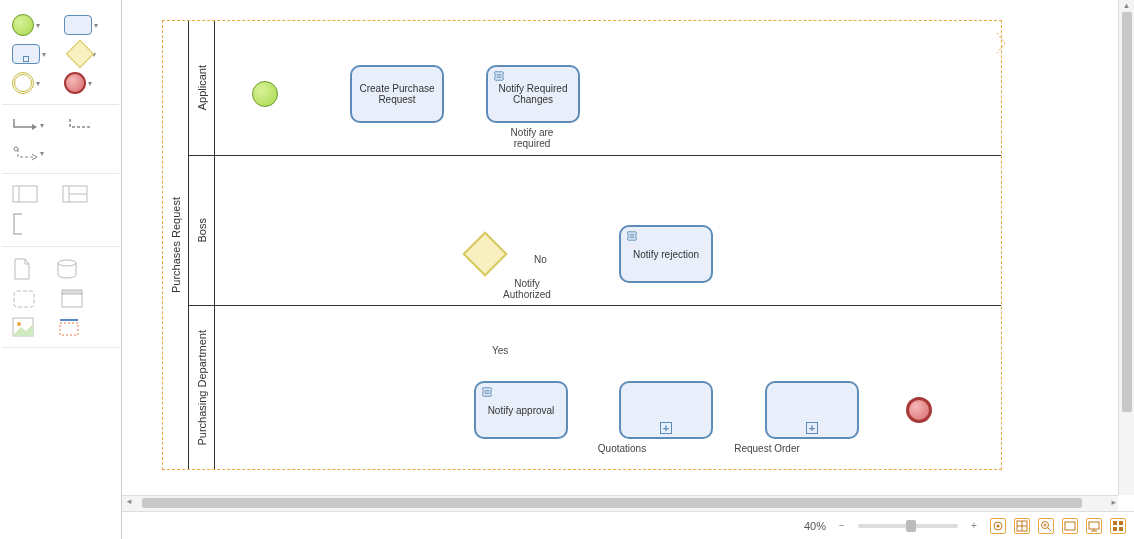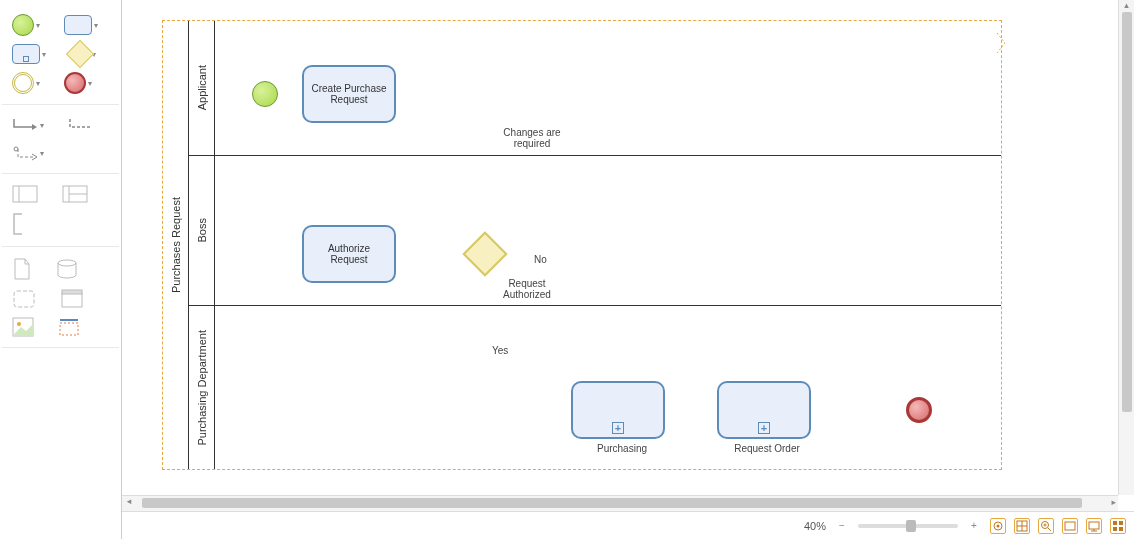--- a/index.html
+++ b/index.html
@@ -32,21 +32,21 @@
 .pool-title span, .lane-title span { writing-mode: vertical-rl; transform: rotate(180deg); font-size: 11px; color: #333; }
 .lanes { position: absolute; left: 26px; top: 0; right: 0; bottom: 0; }
 .lane { position: relative; border-bottom: 1px solid #333; }
 .lane:last-child { border-bottom: none; }
 .lane-title { position: absolute; left: 0; top: 0; bottom: 0; width: 26px; border-right: 1px solid #333; display: flex; align-items: center; justify-content: center; }
 .lane1 { height: 135px; }
 .lane2 { height: 150px; }
 .lane3 { height: 163px; }
 
 
-.task { position: absolute; width: 94px; height: 58px; background: #e8effa; border: 2px solid #5d8cb8; border-radius: 10px; display: flex; align-items: center; justify-content: center; text-align: center; padding: 4px; font-size: 10px; color: #333; }
+.task { position: absolute; width: 94px; height: 58px; background: #e8effa; border: 2px solid #5d8cb8; border-radius: 10px; display: flex; align-items: center; justify-content: center; text-align: center; padding: 4px; font-size: 10px; color: #333; margin-left: 48px; }
 .task-icon { position: absolute; left: 5px; top: 4px; width: 12px; height: 10px; }
 .task-marker { position: absolute; bottom: 3px; left: 50%; transform: translateX(-50%); width: 12px; height: 12px; border: 1.5px solid #5d8cb8; display:flex; align-items:center; justify-content:center; color:#5d8cb8; font-size:11px; font-weight:bold; line-height:1; }
 .start-event { position: absolute; width: 26px; height: 26px; border-radius: 50%; background: radial-gradient(circle at 35% 35%, #d8f29a, #a8d84a); border: 1.5px solid #6a9a2a; }
 .end-event { position: absolute; width: 26px; height: 26px; border-radius: 50%; background: radial-gradient(circle at 35% 35%, #f4b8b8, #d86a6a); border: 3px solid #a83838; }
 .gateway { position: absolute; width: 32px; height: 32px; background: #f8f0c0; border: 2px solid #d8c860; transform: rotate(45deg); }
 .label { position: absolute; font-size: 10px; color: #444; text-align: center; }
 .notch { position: absolute; right: -8px; top: 10px; }
 
 
 .statusbar { position: absolute; left: 0; right: 0; bottom: 0; height: 28px; background: #fff; border-top: 1px solid #ddd; display: flex; align-items: center; justify-content: flex-end; padding: 0 8px; gap: 8px; font-size: 11px; color: #555; }
@@ -253,44 +253,68 @@
           </div>
         </div>
       </div>
 
       <div class="start-event" style="left:130px;top:81px"></div>
 
       <div class="task" style="left:180px;top:65px">
         <span>Create Purchase Request</span>
       </div>
 
-
-      <div class="task" style="left:180px;top:225px">
-        <span>Authorize Request</span>
-      </div>
+      <div class="task" style="left:316px;top:65px">
+        <svg class="task-icon" viewBox="0 0 14 12">
+            <path d="M2 1 L11 1 Q13 1 12 4 Q11 7 12 9 Q13 11 11 11 L3 11 Q1 11 2 8 Q3 5 2 3 Q1 1 2 1 Z" fill="none" stroke="#5d8cb8" stroke-width="1.2"></path>
+            <line x1="4" y1="4" x2="10" y2="4" stroke="#5d8cb8"></line>
+            <line x1="4" y1="6" x2="10" y2="6" stroke="#5d8cb8"></line>
+            <line x1="4" y1="8" x2="10" y2="8" stroke="#5d8cb8"></line>
+          </svg>
+        <span>Notify Required Changes</span>
+      </div>
+
 
       <div class="gateway" style="left:347px;top:238px"></div>
 
-
+      <div class="task" style="left:449px;top:225px">
+        <svg class="task-icon" viewBox="0 0 14 12">
+            <path d="M2 1 L11 1 Q13 1 12 4 Q11 7 12 9 Q13 11 11 11 L3 11 Q1 11 2 8 Q3 5 2 3 Q1 1 2 1 Z" fill="none" stroke="#5d8cb8" stroke-width="1.2"></path>
+            <line x1="4" y1="4" x2="10" y2="4" stroke="#5d8cb8"></line>
+            <line x1="4" y1="6" x2="10" y2="6" stroke="#5d8cb8"></line>
+            <line x1="4" y1="8" x2="10" y2="8" stroke="#5d8cb8"></line>
+          </svg>
+        <span>Notify rejection</span>
+      </div>
+
+      <div class="task" style="left:304px;top:381px">
+        <svg class="task-icon" viewBox="0 0 14 12">
+            <path d="M2 1 L11 1 Q13 1 12 4 Q11 7 12 9 Q13 11 11 11 L3 11 Q1 11 2 8 Q3 5 2 3 Q1 1 2 1 Z" fill="none" stroke="#5d8cb8" stroke-width="1.2"></path>
+            <line x1="4" y1="4" x2="10" y2="4" stroke="#5d8cb8"></line>
+            <line x1="4" y1="6" x2="10" y2="6" stroke="#5d8cb8"></line>
+            <line x1="4" y1="8" x2="10" y2="8" stroke="#5d8cb8"></line>
+          </svg>
+        <span>Notify approval</span>
+      </div>
 
       <div class="task" style="left:449px;top:381px">
         <div class="task-marker">+</div>
       </div>
-      <div class="label" style="left:465px;top:443px;width:70px">Purchasing</div>
+      <div class="label" style="left:465px;top:443px;width:70px">Quotations</div>
 
       <div class="task" style="left:595px;top:381px">
         <div class="task-marker">+</div>
       </div>
       <div class="label" style="left:602px;top:443px;width:86px">Request Order</div>
 
       <div class="end-event" style="left:784px;top:397px"></div>
 
-      <div class="label" style="left:370px;top:127px;width:80px">Changes are required</div>
+      <div class="label" style="left:370px;top:127px;width:80px">Notify are required</div>
       <div class="label" style="left:412px;top:254px">No</div>
-      <div class="label" style="left:370px;top:278px;width:70px">Request Authorized</div>
+      <div class="label" style="left:370px;top:278px;width:70px">Notify Authorized</div>
       <div class="label" style="left:370px;top:345px">Yes</div>
 
     </div>
 
     <div class="scroll-v">
       <div class="scroll-arrow">▴</div>
       <div class="scroll-thumb"></div>
     </div>
     <div class="scroll-h">
       <div class="scroll-arrow" style="float:left;width:14px">◂</div>

